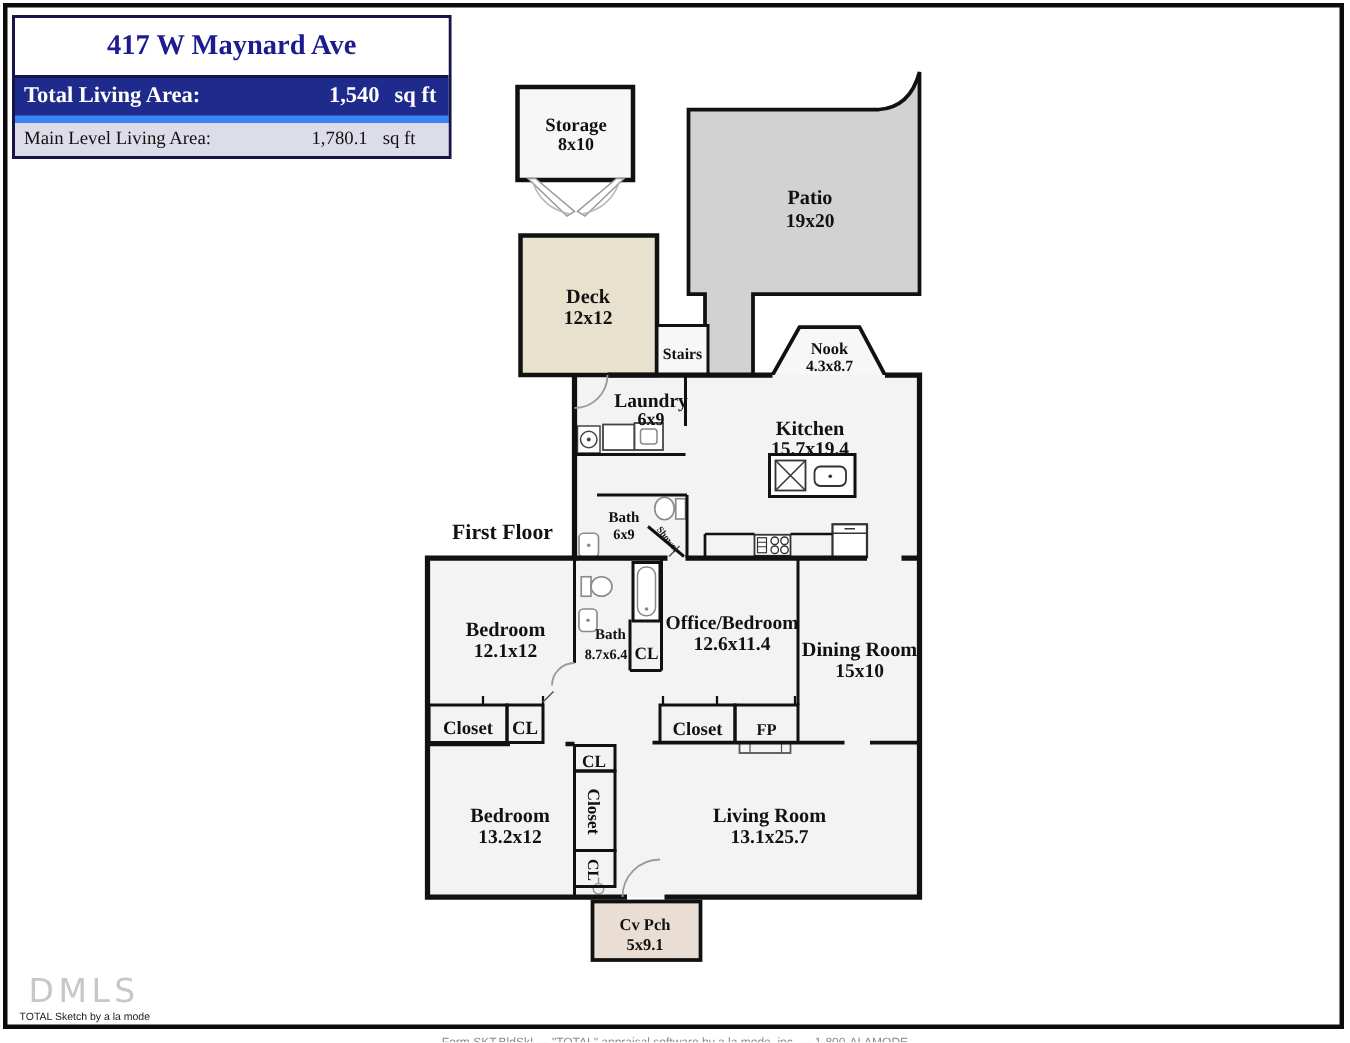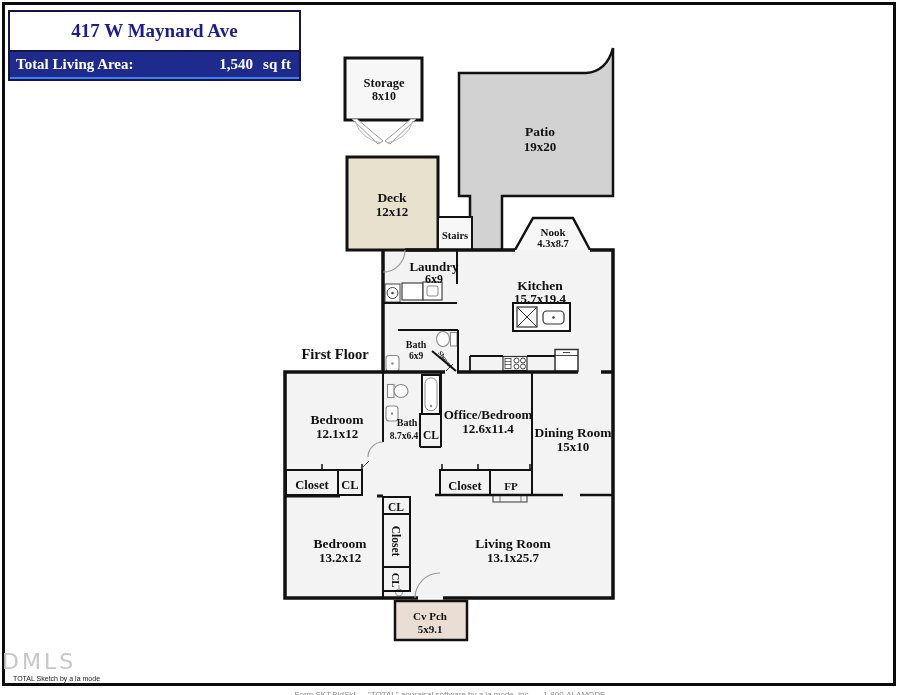--- a/index.html
+++ b/index.html
@@ -19,38 +19,38 @@
     border:2px solid #15154a; background:#e5e5e5;font-family:Liberation Serif, serif;
   }
   #titlebox .address {
     height:38px; line-height:38px; text-align:center;
     font-size:19px; font-weight:bold; color:#1c1c8e;
     border-bottom:2px solid #15154a; background:#ffffff;
   }
   #titlebox .row-total {
     background:#1f2b8c; color:#ffffff; font-weight:bold; font-size:15px;
     display:flex; justify-content:space-between; align-items:flex-start;
-    padding:4px 8px 4px 6px; border-bottom:2px solid #3b82f6;gap:46px;
+    padding:4px 8px 4px 6px; border-bottom:5px solid #3b82f6;gap:46px;
   }
   #titlebox .row-main {
     background:#dcdde9; color:#111111; font-size:12.5px;
     display:flex; justify-content:space-between; align-items:center;
     padding:3px 22px 4px 6px;
   }
   .unit-gap { margin-left:10px; }
 
   
   .lbl {
     font-family:"Liberation Serif", serif; font-weight:bold;
     fill:#111111; text-anchor:middle;
   }
 
   
   #logo {
-    position:absolute; left:2px; top:649px; z-index:6;
+    position:absolute; left:19px; top:649px; z-index:6;
     font-family:"DejaVu Sans", sans-serif; font-size:22px; font-weight:400;
     color:#c7c7c7; letter-spacing:3px;
   }
   #tagline {
     position:absolute; left:13px; top:675px; z-index:6;
     font-family:"Liberation Sans", sans-serif; font-size:7px; color:#1a1a1a;
   }
   #footer-clip {
     position:absolute; left:0; top:688px; width:100%; height:7px; z-index:6;
     overflow:hidden; text-align:center;
@@ -61,20 +61,26 @@
 <body>
 
 <div id="stage">
 
   <div id="titlebox">
     <div class="address">417 W Maynard Ave</div>
     <div class="row-total">
       <span>Total Living Area:</span>
       <span>
         <span>1,540</span><span class="unit-gap">sq ft</span>
+      </span>
+    </div>
+    <div class="row-main">
+      <span>Main Level Living Area:</span>
+      <span>
+        <span>1,780.1</span><span class="unit-gap">sq ft</span>
       </span>
     </div>
   </div>
 
   <svg id="plan-svg" width="900" height="695" viewBox="0 0 900 695">
 
     <path d="M459 73 L586 73 C600 72 609 63 613 48 L613 196 L502 196 L502 250 L470 250 L470 196 L459 196 Z" fill="#d2d2d2" stroke="#111" stroke-width="2.5"></path>
 
     <polygon points="515,250 533,218 573,218 590,250" fill="#f7f7f7"></polygon>
     <path d="M515 250 L533 218 L573 218 L590 250" fill="none" stroke="#111" stroke-width="2.5"></path>

